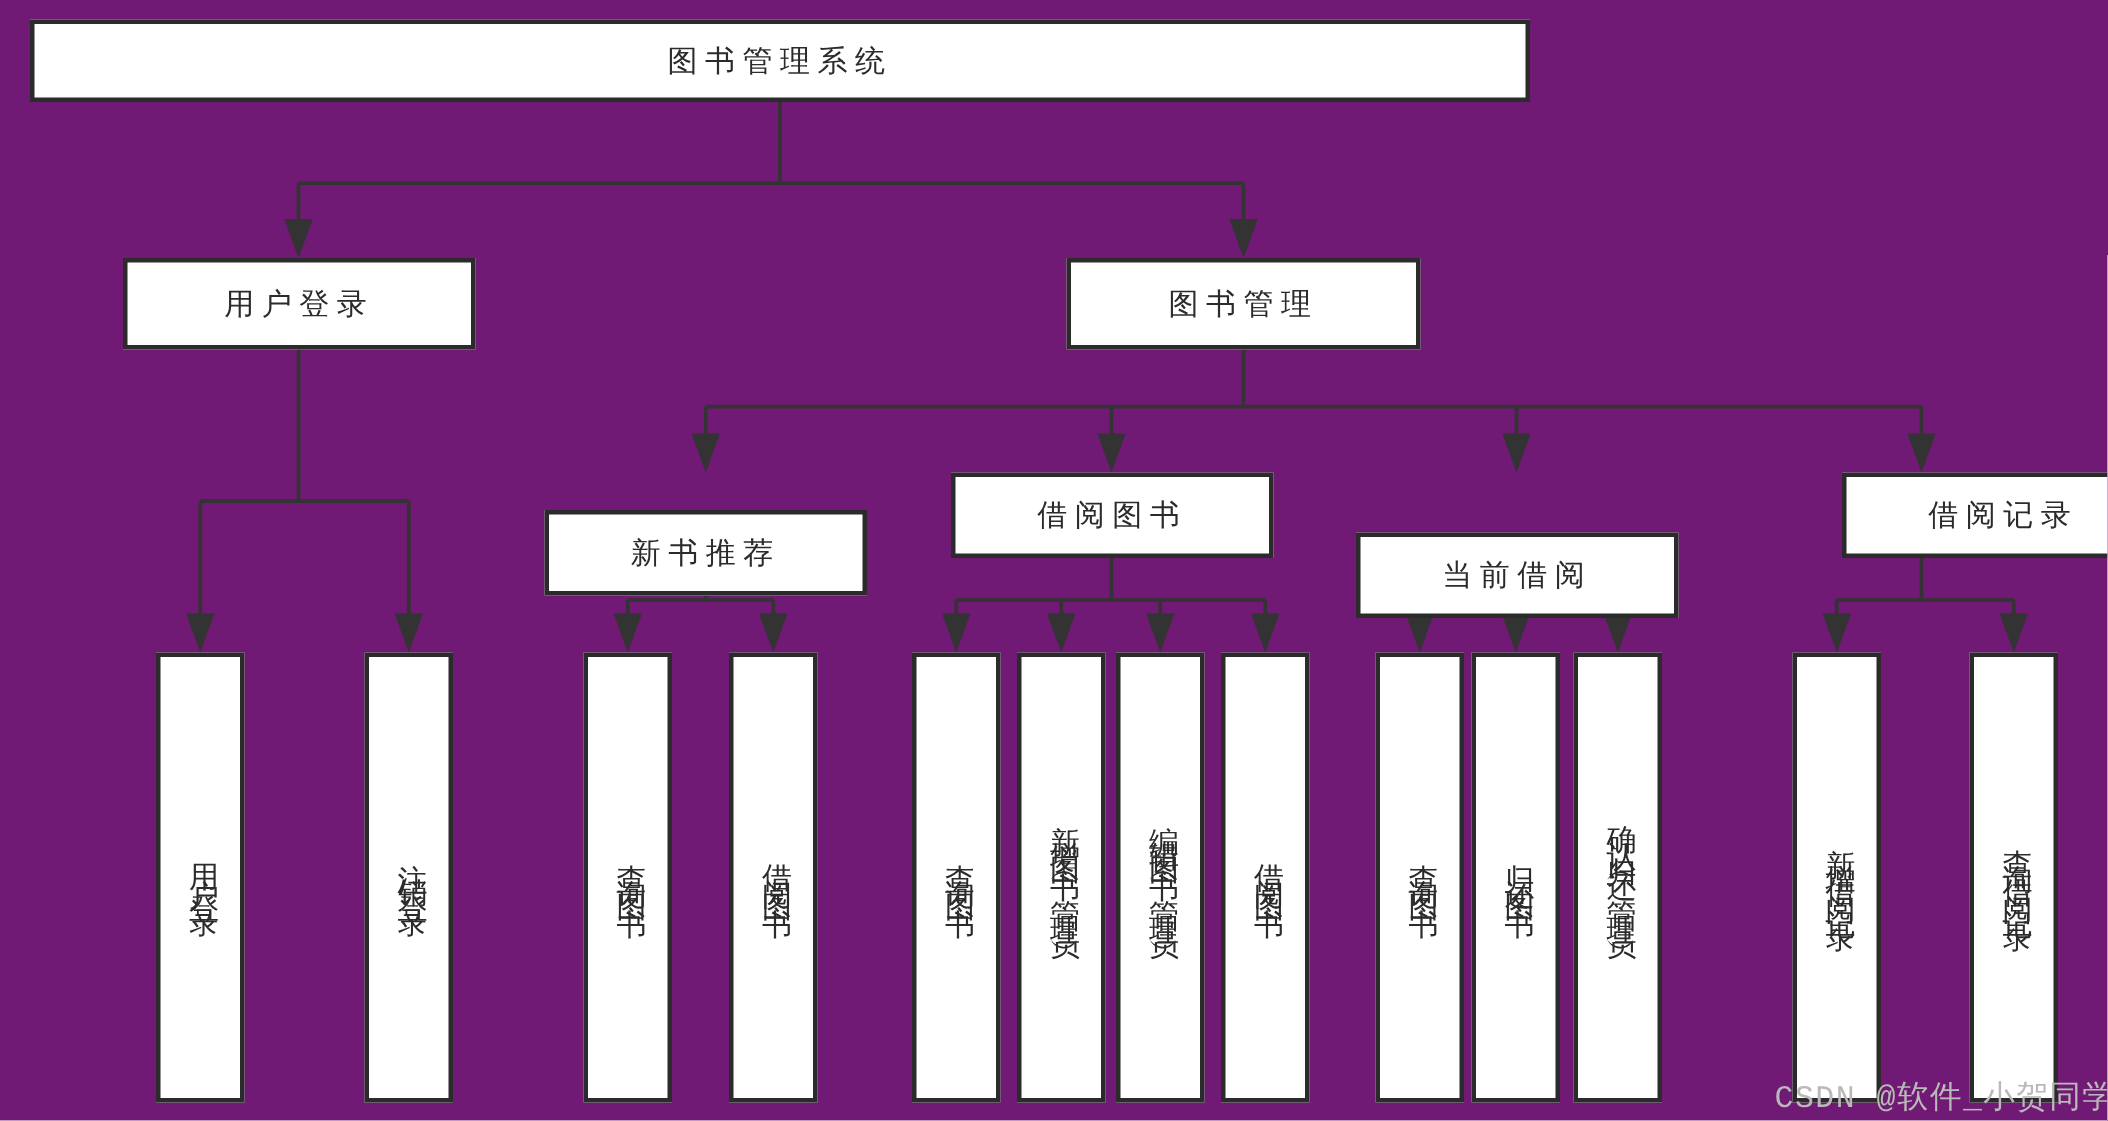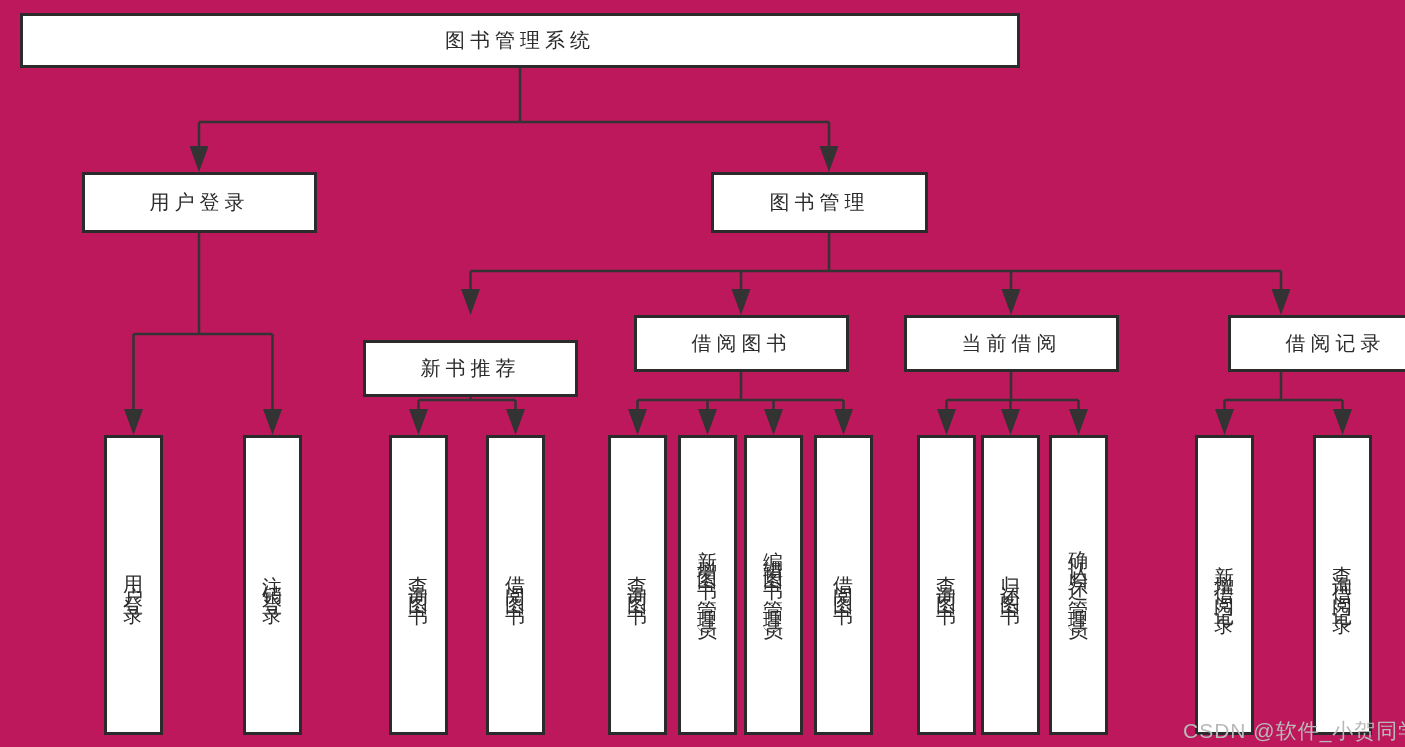--- a/index.html
+++ b/index.html
@@ -1,20 +1,20 @@
 <!DOCTYPE html>
 <html><head>
 <meta charset="utf-8">
 <style>
   html,body{margin:0;padding:0;background:#ffffff;}
   .stage{
     position:relative;
     width:1405px;height:747px;
-    background:#be185d;
-    font-family:Liberation Sans, sans-serif;
+    background:#701a75;
+    font-family:Liberation Mono, monospace;
     color:#2b2b2b;
     overflow:hidden;
   }
   .connectors{
     position:absolute;left:0;top:0;width:1405px;height:747px;
   }
   .box{
     position:absolute;
     box-sizing:border-box;
     background:#ffffff;
@@ -89,31 +89,31 @@
     </g>
   </svg>
 
   <div class="box root">
     <span>图书管理系统</span>
   </div>
 
   <div class="box lvl2" style="left:82px;">
     <span>用户登录</span>
   </div>
-  <div class="box lvl2" style="left:711px;width:217px;text-align:center;">
+  <div class="box lvl2" style="left:711px;width:236px;text-align:center;">
     <span>图书管理</span>
   </div>
 
   <div class="box lvl3" style="left:363px;margin-top:25px;">
     <span>新书推荐</span>
   </div>
   <div class="box lvl3" style="left:634px;">
     <span>借阅图书</span>
   </div>
-  <div class="box lvl3" style="left:904px;">
+  <div class="box lvl3" style="left:904px;margin-top:40px;">
     <span>当前借阅</span>
   </div>
   <div class="box lvl3" style="left:1228px;">
     <span>借阅记录</span>
   </div>
 
   <div class="box leaf" style="left:104px;">
     <span class="vtext">用户登录</span>
   </div>
   <div class="box leaf" style="left:243px;">

